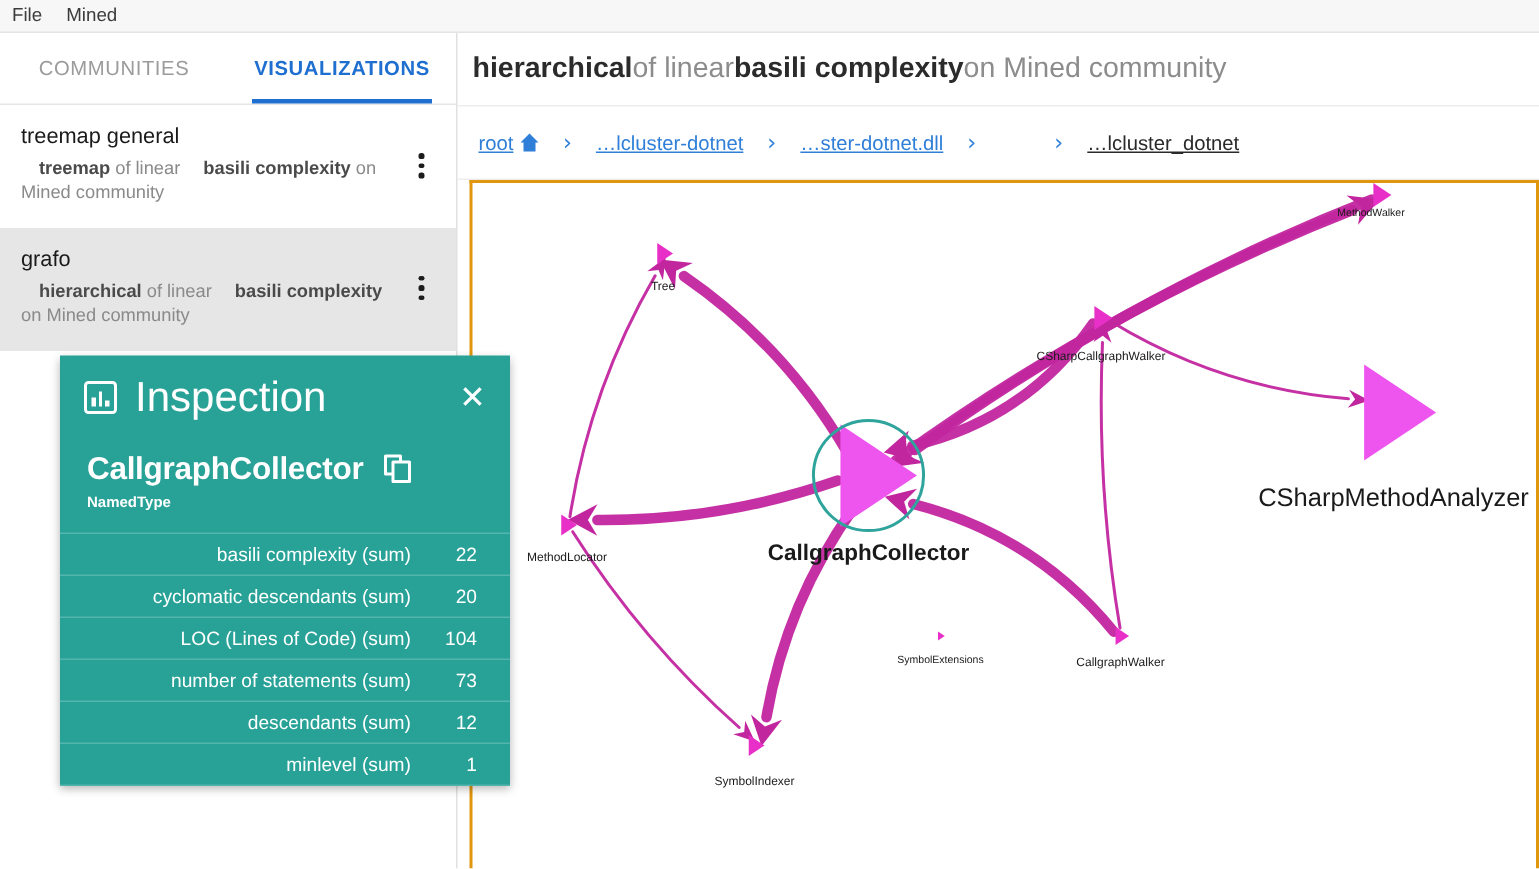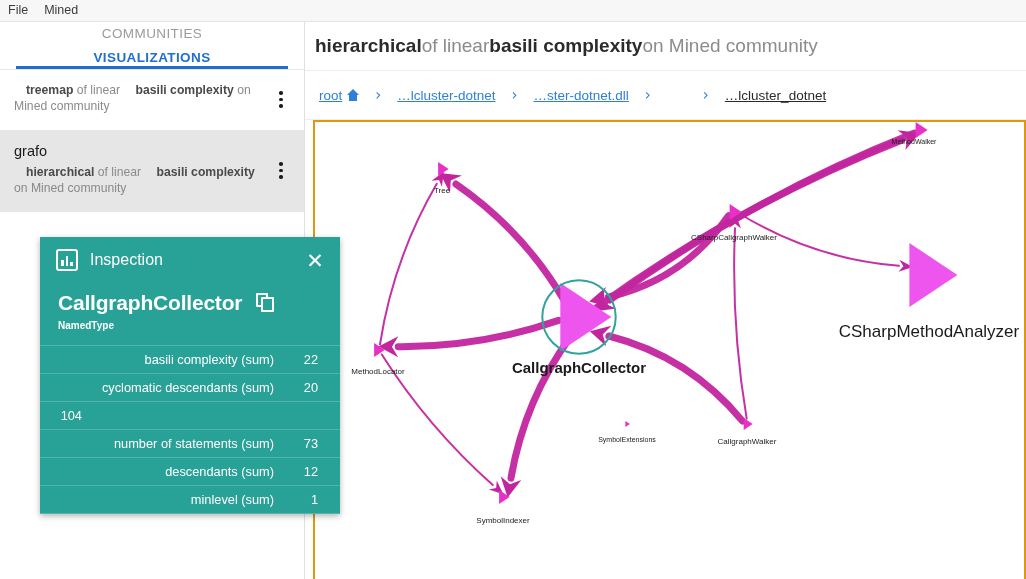--- a/index.html
+++ b/index.html
@@ -41,21 +41,20 @@
     min-width: 305px;
     height: 100%;
     background: #ffffff;
     border-right: 1px solid #e0e0e0;
     position: relative;
   }
   .tabs {
     height: 48px;
     display: flex;
     border-bottom: 1px solid #e6e6e6;
-    flex-direction: column;
   }
   .tab {
     flex: 1;
     display: flex;
     align-items: center;
     justify-content: center;
     font-size: 13.5px;
     letter-spacing: .4px;
     color: #9b9b9b;
     position: relative;
@@ -135,21 +134,21 @@
     align-items: flex-end;
     justify-content: center;
     gap: 2px;
     padding: 0 3px 3px 3px;
   }
   .insp-chart-icon span { display:block; width:3px; background:#fff; }
   .insp-chart-icon span:nth-child(1){ height:6px; }
   .insp-chart-icon span:nth-child(2){ height:10px; }
   .insp-chart-icon span:nth-child(3){ height:4px; }
   .insp-title {
-    font-size: 16px;
+    font-size: 28px;
     margin-left: 12px;
     font-weight: normal;
     flex: 1;
   }
   .insp-close {
     font-size: 21px;
     line-height: 1;
     cursor: pointer;
     width: 22px; text-align: center;
     font-weight: 300;
@@ -294,20 +293,21 @@
   <div class="sidebar">
 
     <div class="tabs">
       <div class="tab">COMMUNITIES</div>
       <div class="tab active">VISUALIZATIONS</div>
     </div>
 
     <div class="viz-list">
 
       <div class="viz-item">
+        <div class="viz-title">treemap general</div>
         <div class="viz-sub"><b>treemap</b><span> of linear </span><b>basili complexity</b><span> on Mined community</span></div>
         <div class="kebab">
             <i></i>
             <i></i>
             <i></i>
           </div>
       </div>
 
       <div class="viz-item selected">
         <div class="viz-title">grafo</div>
@@ -345,20 +345,21 @@
       <div class="metric-list">
         <div class="metric-row">
           <div class="metric-name">basili complexity (sum)</div>
           <div class="metric-val">22</div>
         </div>
         <div class="metric-row">
           <div class="metric-name">cyclomatic descendants (sum)</div>
           <div class="metric-val">20</div>
         </div>
         <div class="metric-row">
+          <div class="metric-name">LOC (Lines of Code) (sum)</div>
           <div class="metric-val">104</div>
         </div>
         <div class="metric-row">
           <div class="metric-name">number of statements (sum)</div>
           <div class="metric-val">73</div>
         </div>
         <div class="metric-row">
           <div class="metric-name">descendants (sum)</div>
           <div class="metric-val">12</div>
         </div>

